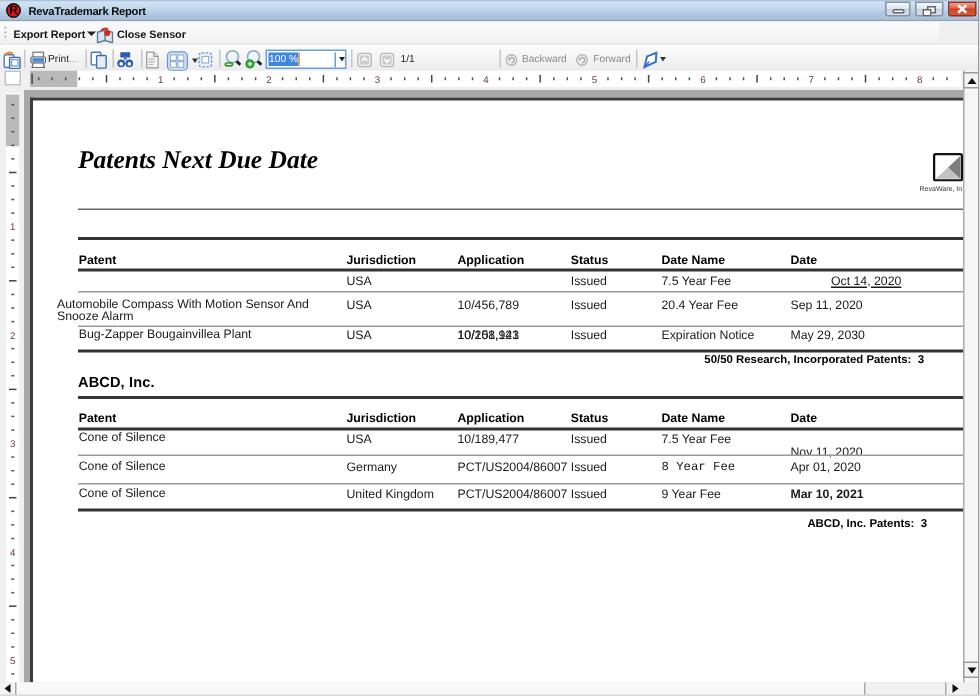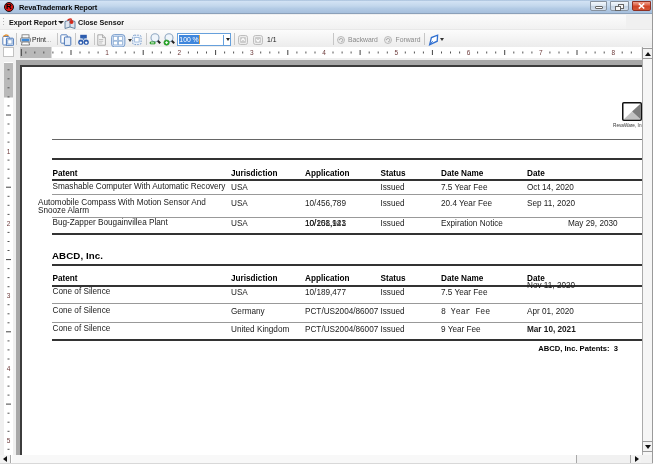--- a/index.html
+++ b/index.html
@@ -343,73 +343,74 @@
         <rect x="3.5" y="332.6" width="2" height="1" fill="#555"></rect>
         <rect x="2" y="341.6" width="5" height="1" fill="#444"></rect>
         <rect x="3.5" y="350.7" width="2" height="1" fill="#555"></rect>
         <rect x="3.5" y="359.7" width="2" height="1" fill="#555"></rect>
         <rect x="3.5" y="368.8" width="2" height="1" fill="#555"></rect>
         <text x="4.5" y="380.8" font-size="6.5" fill="#6b3a3a" text-anchor="middle" font-family="Liberation Sans, sans-serif">5</text>
         <rect x="3.5" y="386.8" width="2" height="1" fill="#555"></rect>
       </svg>
     </div>
 
+  <div id="rtitle" class="abs">Patents Next Due Date</div>
     <div class="abs" style="left:622px;top:102px;width:20px;height:19px;">
 <svg width="20" height="19" viewBox="0 0 20 19">
 <rect x="0.75" y="0.75" width="18.5" height="17.5" rx="1" fill="#fff" stroke="#111" stroke-width="1.5"></rect>
 <polygon points="18.2,2 10,9.6 18.2,17.2" fill="#7d7d7d"></polygon>
 <polygon points="10,9.6 1.8,17.2 18.2,17.2" fill="#c2c2c2"></polygon>
 </svg>
     </div>
     <div class="abs" style="left:613px;top:122.5px;width:29px;height:6px;overflow:hidden;font-size:4.7px;color:#333;white-space:nowrap;">RevaWare, In</div>
     <div class="abs hline" style="left:52px;top:139px;width:590px;height:1px;background:#666;"></div>
     <div class="abs hline" style="left:52px;top:157.5px;width:590px;height:2px;background:#333;"></div>
     <div class="abs th" style="left:52.5px;top:168.5px;">Patent</div>
     <div class="abs th" style="left:231px;top:168.5px;">Jurisdiction</div>
     <div class="abs th" style="left:305px;top:168.5px;">Application</div>
     <div class="abs th" style="left:380.5px;top:168.5px;">Status</div>
     <div class="abs th" style="left:441px;top:168.5px;">Date Name</div>
     <div class="abs th" style="left:527px;top:168.5px;">Date</div>
     <div class="abs hline" style="left:52px;top:178.5px;width:590px;height:2px;background:#333;"></div>
-    <div class="abs td" style="left:52.5px;top:182.5px;white-space:nowrap;line-height:8.2px;">Smashable Computer With Automatic Recovery</div>
     <div class="abs td" style="left:231px;top:182.5px;">USA</div>
     <div class="abs td" style="left:305px;top:182.5px;margin-top:36px;">10/101,121</div>
     <div class="abs td" style="left:380.5px;top:182.5px;">Issued</div>
     <div class="abs td" style="left:441px;top:182.5px;">7.5 Year Fee</div>
-    <div class="abs td" style="left:527px;top:182.5px;">Oct 14, 2020</div>
+    <div class="abs td" style="left:554px;top:182.5px;text-decoration:underline;">Oct 14, 2020</div>
     <div class="abs hline" style="left:52px;top:193.5px;width:590px;height:1px;background:#999;"></div>
     <div class="abs td" style="left:38px;top:198.5px;width:176px;line-height:8.2px;">Automobile Compass With Motion Sensor And Snooze Alarm</div>
     <div class="abs td" style="left:231px;top:198.5px;">USA</div>
     <div class="abs td" style="left:305px;top:198.5px;">10/456,789</div>
     <div class="abs td" style="left:380.5px;top:198.5px;">Issued</div>
     <div class="abs td" style="left:441px;top:198.5px;">20.4 Year Fee</div>
     <div class="abs td" style="left:527px;top:198.5px;">Sep 11, 2020</div>
     <div class="abs hline" style="left:52px;top:216.5px;width:590px;height:1px;background:#999;"></div>
     <div class="abs td" style="left:52.5px;top:219px;white-space:nowrap;line-height:8.2px;">Bug-Zapper Bougainvillea Plant</div>
     <div class="abs td" style="left:231px;top:219px;">USA</div>
     <div class="abs td" style="left:305px;top:219px;">10/258,943</div>
     <div class="abs td" style="left:380.5px;top:219px;">Issued</div>
     <div class="abs td" style="left:441px;top:219px;">Expiration Notice</div>
-    <div class="abs td" style="left:527px;top:219px;margin-left:41px;">May 29, 2030</div>
+    <div class="abs td" style="left:527px;top:219px;">May 29, 2030</div>
     <div class="abs hline" style="left:52px;top:233px;width:590px;height:2px;background:#333;"></div>
+    <div class="abs totals" style="right:37px;top:234.5px;">50/50 Research, Incorporated Patents:&nbsp;&nbsp;3</div>
     <div class="abs h1" style="left:52px;top:250px;">ABCD, Inc.</div>
     <div class="abs hline" style="left:52px;top:263.5px;width:590px;height:2px;background:#333;"></div>
     <div class="abs th" style="left:52.5px;top:273.5px;">Patent</div>
     <div class="abs th" style="left:231px;top:273.5px;">Jurisdiction</div>
     <div class="abs th" style="left:305px;top:273.5px;">Application</div>
     <div class="abs th" style="left:380.5px;top:273.5px;">Status</div>
     <div class="abs th" style="left:441px;top:273.5px;">Date Name</div>
     <div class="abs th" style="left:527px;top:273.5px;">Date</div>
     <div class="abs hline" style="left:52px;top:284.5px;width:590px;height:2px;background:#333;"></div>
     <div class="abs td" style="left:52.5px;top:287.5px;white-space:nowrap;line-height:8.2px;">Cone of Silence</div>
     <div class="abs td" style="left:231px;top:287.5px;">USA</div>
     <div class="abs td" style="left:305px;top:287.5px;">10/189,477</div>
     <div class="abs td" style="left:380.5px;top:287.5px;">Issued</div>
     <div class="abs td" style="left:441px;top:287.5px;">7.5 Year Fee</div>
-    <div class="abs td" style="left:527px;top:281px;">Nov 11, 2020</div>
+    <div class="abs td" style="left:527px;top:297px;">Nov 11, 2020</div>
     <div class="abs hline" style="left:52px;top:302.5px;width:590px;height:1px;background:#999;"></div>
     <div class="abs td" style="left:52.5px;top:306.5px;white-space:nowrap;line-height:8.2px;">Cone of Silence</div>
     <div class="abs td" style="left:231px;top:306.5px;">Germany</div>
     <div class="abs td" style="left:305px;top:306.5px;">PCT/US2004/86007</div>
     <div class="abs td" style="left:380.5px;top:306.5px;">Issued</div>
     <div class="abs td" style="left:441px;top:306.5px;font-family:Liberation Mono, monospace;">8 Year Fee</div>
     <div class="abs td" style="left:527px;top:306.5px;">Apr 01, 2020</div>
     <div class="abs hline" style="left:52px;top:321.5px;width:590px;height:1px;background:#999;"></div>
     <div class="abs td" style="left:52.5px;top:325px;white-space:nowrap;line-height:8.2px;">Cone of Silence</div>
     <div class="abs td" style="left:231px;top:325px;">United Kingdom</div>

